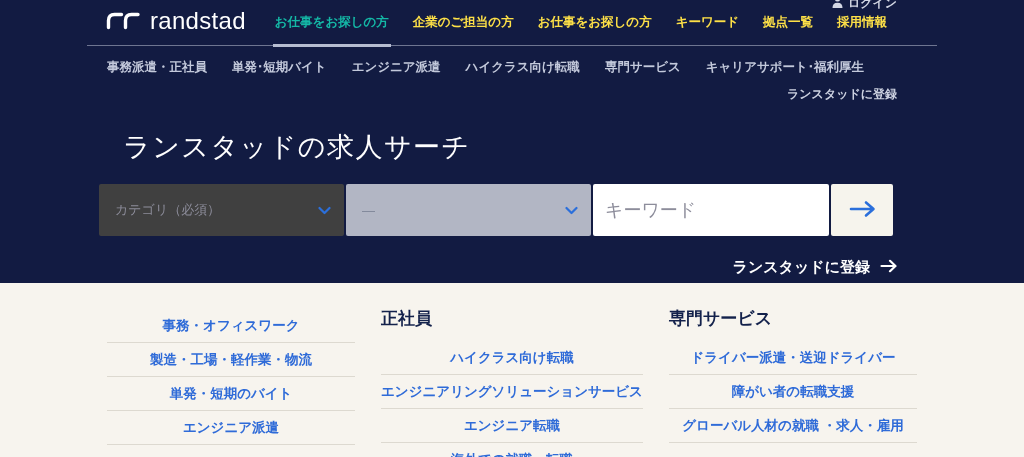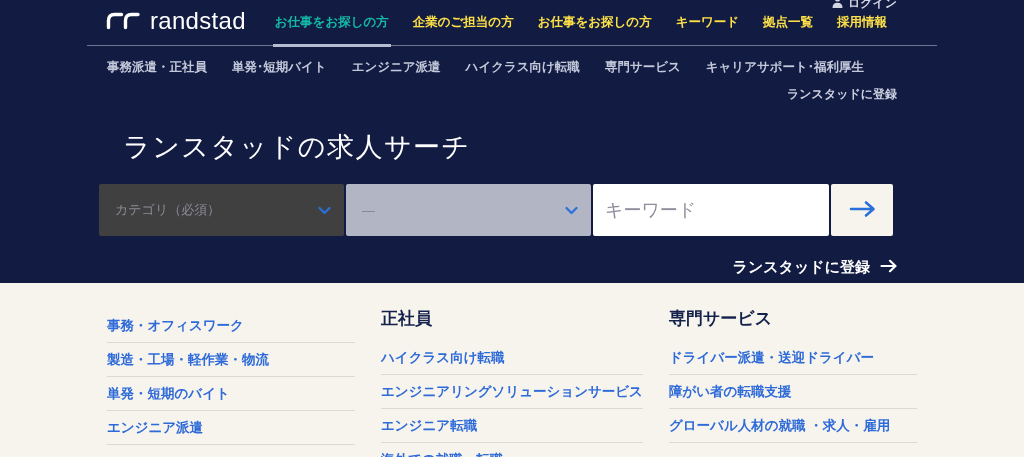--- a/index.html
+++ b/index.html
@@ -77,21 +77,21 @@
   
   .links-section { padding-top: 26px; }
   .links-grid {
     width: 810px; margin-left: 20px;
     display: grid; grid-template-columns: repeat(3, 1fr); column-gap: 26px;
   }
   .col-heading { font-size: 17px; font-weight: 700; color: #13214b; line-height: 20px; margin-bottom: 12px; }
   .link-list a {
     display: block; padding: 8px 0 7px; border-bottom: 1px solid #ddd9d0;
     color: #2f6bd8; font-size: 13.5px; font-weight: 700; text-decoration: none; cursor: pointer;
-    white-space: nowrap; overflow: hidden;
+    white-space: nowrap; overflow: hidden; text-align: center;
   }
 </style>
 </head>
 <body>
 
 <div class="hero-wrap">
   <div class="container">
 
     <div class="topbar">
       <a class="logo">

